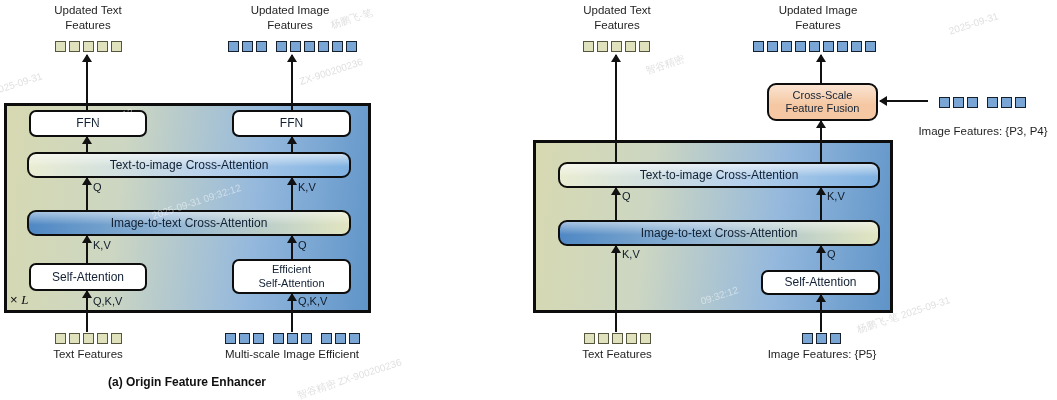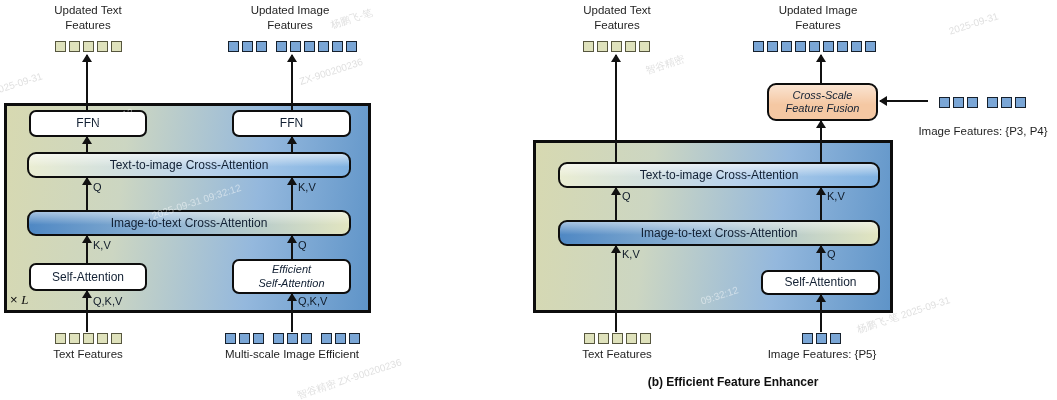--- a/index.html
+++ b/index.html
@@ -6,21 +6,21 @@
   .canvas { position:relative; width:1057px; height:400px; background:#fff; overflow:hidden;
             font-family:"Liberation Sans", sans-serif; }
   .layer { position:absolute; inset:0; }
 
   .bigbox { position:absolute; box-sizing:border-box; border:3px solid #0d0d0d;
             background:linear-gradient(97deg, var(--enh-left,#d7d9b1) 0%, #ccd6c2 32%, #94b8dd 68%, var(--enh-right,#5f94c8) 100%); }
 
   .node { position:absolute; box-sizing:border-box; border:2px solid #0d0d0d; border-radius:7px;
           background:#fff; display:flex; align-items:center; justify-content:center;
           font-size:12px; color:#122033; text-align:center; line-height:1.2; white-space:pre-line; }
-  .node.sm { font-size:11px;font-style:italic; }
+  .node.sm { font-size:11px; }
   .wide { border-radius:9px; }
   .wide.t2i { background:linear-gradient(to bottom, rgba(255,255,255,.62), rgba(255,255,255,0) 58%),
               linear-gradient(to right, var(--t2i-left,#eaedd2), #b9d2ec 55%, var(--t2i-right,#7fb1e1)); }
   .wide.i2t { background:linear-gradient(to bottom, rgba(255,255,255,.5), rgba(255,255,255,0) 58%),
               linear-gradient(to right, var(--i2t-left,#4f88c4), #93b6d4 45%, var(--i2t-right,#e2e5c0)); }
   .csff    { background:linear-gradient(to bottom, rgba(255,255,255,.5), rgba(255,255,255,0) 58%),
              var(--csff-fill,#f5c8a3); }
 
   .sqrow { position:absolute; display:flex; align-items:center; justify-content:center; height:12px; }
   .sq { width:11px; height:11px; box-sizing:border-box; border:1.3px solid #333; margin-left:3px; flex:0 0 auto; }
@@ -126,20 +126,21 @@
         <span class="sq image"></span>
         <span class="sq image gap"></span>
         <span class="sq image"></span>
         <span class="sq image"></span>
         <span class="sq image gap"></span>
         <span class="sq image"></span>
         <span class="sq image"></span>
       </div>
     <div class="lbl" style="left:212px; top:347px; width:160px;">Multi-scale Image Efficient</div>
 
+    <div class="cap" style="left:62px; top:375px; width:250px;">(a) Origin Feature Enhancer</div>
   </div>
 
   <div class="layer">
 
     <div class="bigbox" style="left:533px; top:140px; width:360px; height:173px;"></div>
 
     <div class="av" style="left:615px; top:246px; height:86px;"></div>
     <div class="av" style="left:615px; top:188px; height:32px;"></div>
     <div class="av" style="left:615px; top:55px;  height:107px;"></div>
 
@@ -203,21 +204,20 @@
         <span class="sq text"></span>
       </div>
     <div class="lbl" style="left:557px; top:347px; width:120px;">Text Features</div>
     <div class="sqrow" style="left:781px; top:332px; width:80px;">
         <span class="sq image"></span>
         <span class="sq image"></span>
         <span class="sq image"></span>
       </div>
     <div class="lbl" style="left:742px; top:347px; width:160px;">Image Features: {P5}</div>
 
-    <div class="cap" style="left:608px; top:375px; width:250px;">(b) Efficient Feature Enhancer</div>
   </div>
 
   <div class="layer">
     <div class="wm" style="left:-8px;  top:78px;">2025-09-31</div>
     <div class="wm light" style="left:95px;  top:112px;">09:32:12</div>
     <div class="wm" style="left:330px; top:12px;">杨鹏飞-笔</div>
     <div class="wm" style="left:298px; top:66px;">ZX-900200236</div>
     <div class="wm light" style="left:150px; top:196px;">2025-09-31 09:32:12</div>
     <div class="wm" style="left:295px; top:372px;">智谷精密 ZX-900200236</div>
     <div class="wm" style="left:645px; top:58px;">智谷精密</div>

